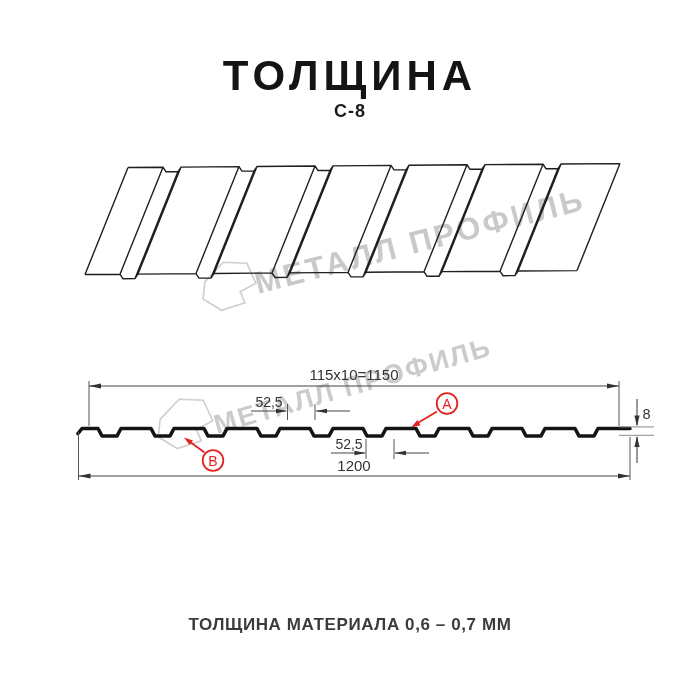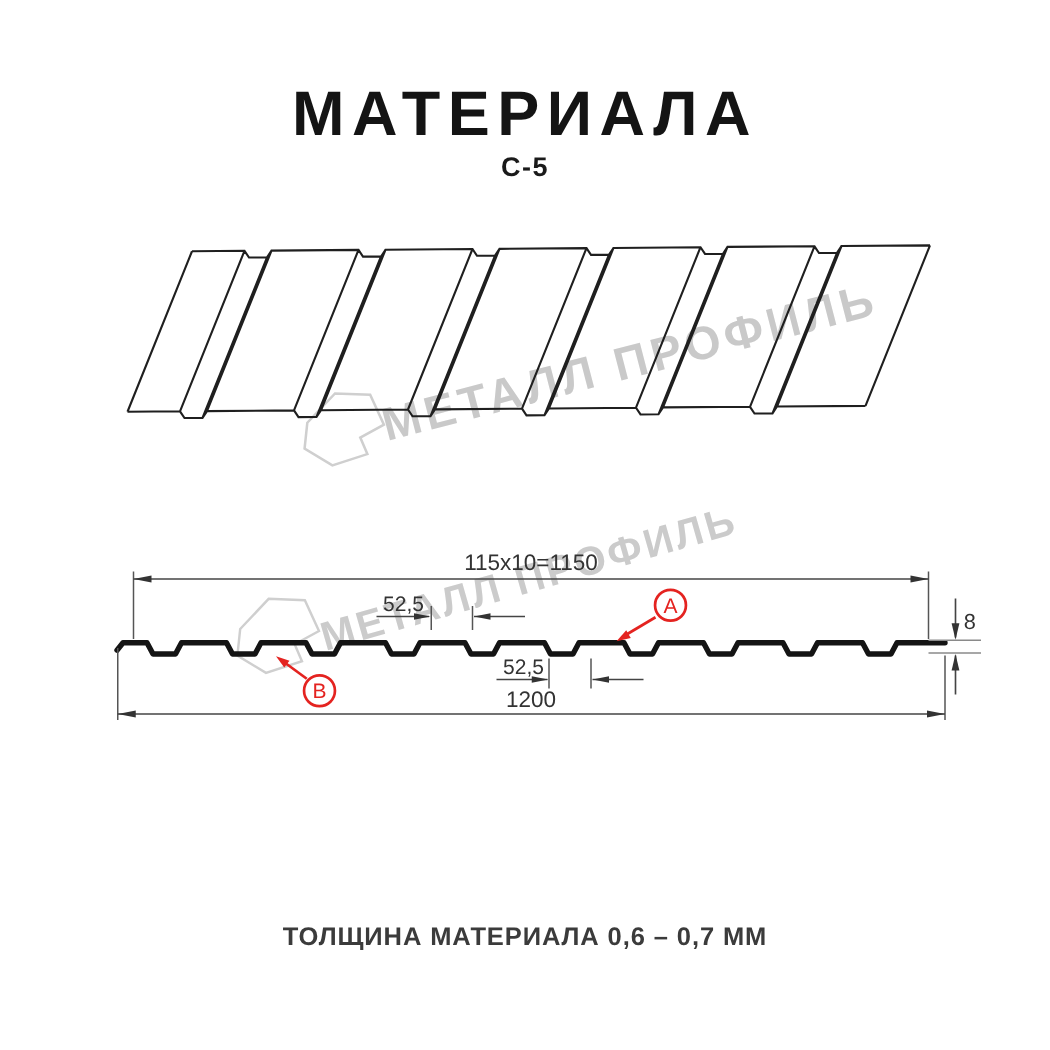--- a/index.html
+++ b/index.html
@@ -19,22 +19,22 @@
     position:absolute;left:0;top:615px;width:700px;text-align:center;
     font-size:17px;font-weight:700;letter-spacing:0.6px;color:#3b3b3b;
   }
   svg{position:absolute;left:0;top:0;}
   .dimtxt{fill:#333;font-family:"Liberation Sans",sans-serif;}
   .wmtext{font-family:"Liberation Sans",sans-serif;font-weight:700;}
 </style>
 </head>
 <body>
 
-<div class="title">МАТЕРИАЛА</div>
-<div class="subtitle">С-5</div>
+<div class="title">ТОЛЩИНА</div>
+<div class="subtitle">С-8</div>
 
 <svg width="700" height="700" viewBox="0 0 700 700">
 
   <g stroke="none">
     <path d="M6,18 L26,2 L48,6 L54,26 L38,32 L41,43 L18,47 L2,34 Z" transform="translate(196,264) rotate(-8) scale(1.05)" fill="none" stroke="#cfcfcf" stroke-width="1.6"></path>
     <text class="wmtext" transform="translate(258,294) rotate(-14.5)" font-size="31" letter-spacing="3" fill="#c9c9c9">МЕТАЛЛ ПРОФИЛЬ</text>
   </g>
   <g>
     <path d="M6,18 L26,2 L48,6 L54,26 L38,32 L41,43 L18,47 L2,34 Z" transform="translate(151,401) rotate(-8) scale(1.08)" fill="none" stroke="#cfcfcf" stroke-width="1.5"></path>
     <text class="wmtext" transform="translate(217,434) rotate(-16)" font-size="27" letter-spacing="2" fill="#cbcbcb">МЕТАЛЛ ПРОФИЛЬ</text>

